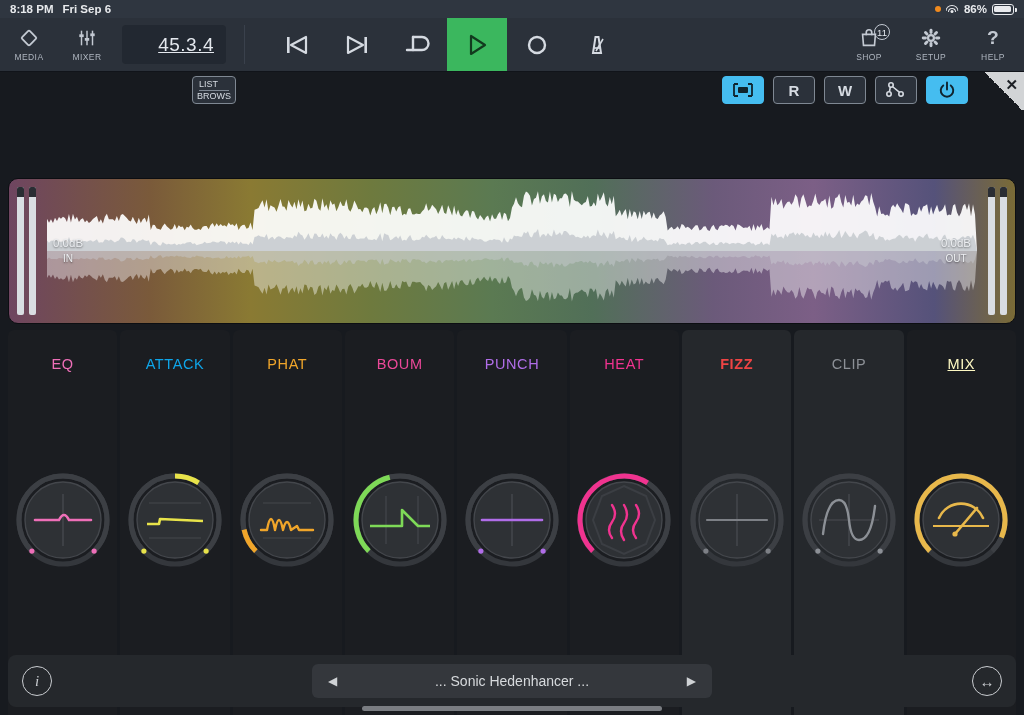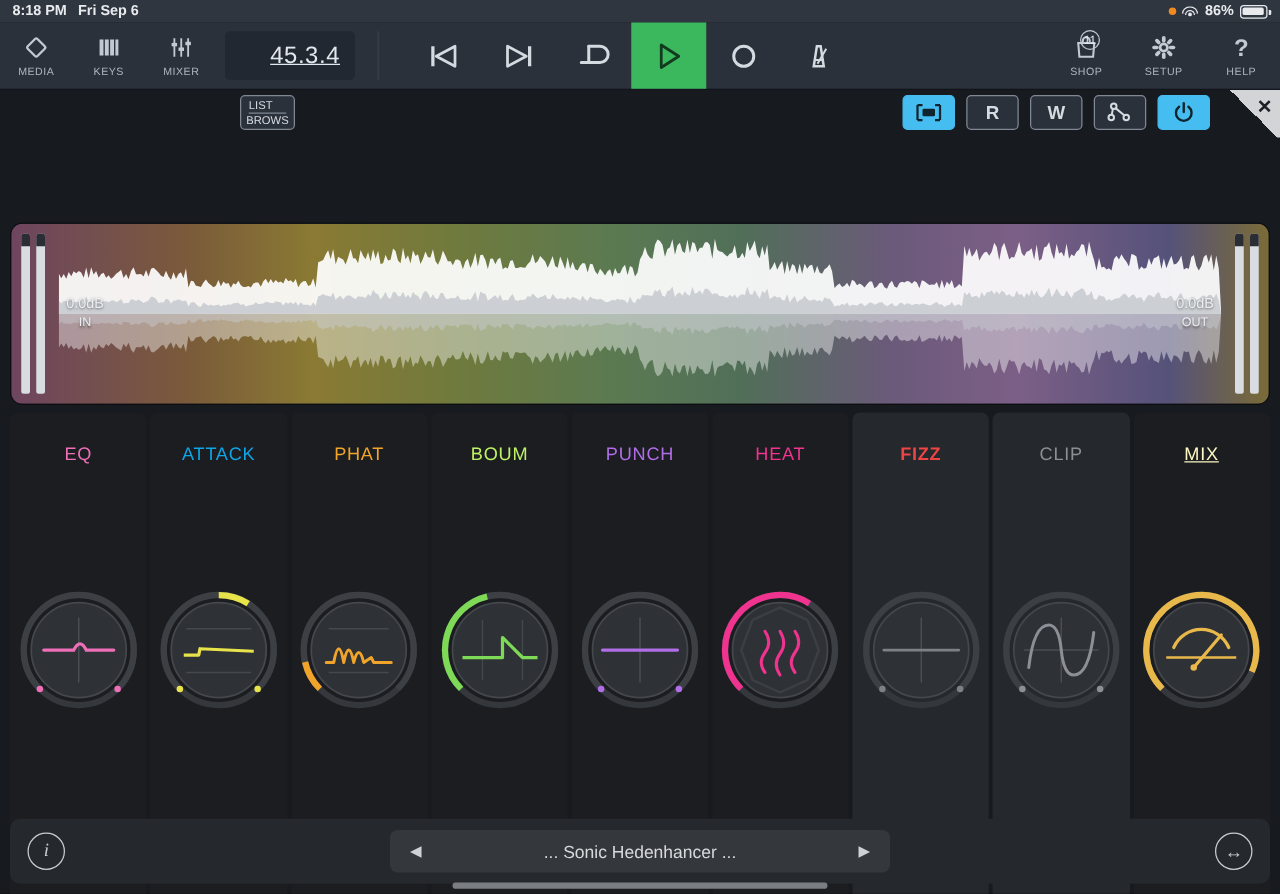--- a/index.html
+++ b/index.html
@@ -53,21 +53,21 @@
   .tempo-wrap { display:flex; align-items:center; gap:5px; margin-left: 18px; }
   .tempo, .sig {
     background: #222831; border-radius: 4px; color: #e4e8ee; font-size: 14px;
     display: flex; align-items: center; justify-content: center; height: 40px; cursor: pointer;
   }
   .tempo { width: 98px; }
   .sig { width: 40px; }
   .tb-right { margin-left: auto; display: flex; align-items: stretch; }
   .tb-right .tb-btn { width: 62px; position: relative; }
   .badge {
-    position: absolute; top: 6px; right: 20px; width: 16px; height: 16px; border-radius: 50%;
+    position: absolute; top: 6px; right: 10px; width: 16px; height: 16px; border-radius: 50%;
     border: 1.4px solid #c3c9d2; color: #e4e8ee; font-size: 9.5px;
     display: flex; align-items: center; justify-content: center;
   }
 
   
   .plugwrap { position: relative; height: 643px; background: #171a1f; }
   .plug-top {
     height: 38px; display: flex; align-items: center; position: relative;
   }
   .listbrows {
@@ -191,29 +191,20 @@
 
   <div class="toolbar">
 
     <div class="tb-btn">
       <svg width="22" height="22" viewBox="0 0 24 24">
         <rect x="6" y="6" width="12" height="12" rx="1.5" fill="none" stroke="#c3c9d2" stroke-width="2" transform="rotate(45 12 12)"></rect>
       </svg>
       <span class="lbl">MEDIA</span>
     </div>
 
-    <div class="tb-btn">
-      <svg width="22" height="22" viewBox="0 0 24 24">
-        <rect x="4" y="5" width="3.4" height="14" fill="#c3c9d2"></rect>
-        <rect x="8.6" y="5" width="3.4" height="14" fill="#c3c9d2"></rect>
-        <rect x="13.2" y="5" width="3.4" height="14" fill="#c3c9d2"></rect>
-        <rect x="17.8" y="5" width="2.6" height="14" fill="#c3c9d2"></rect>
-      </svg>
-      <span class="lbl">KEYS</span>
-    </div>
 
     <div class="tb-btn">
       <svg width="22" height="22" viewBox="0 0 24 24">
         <g stroke="#c3c9d2" stroke-width="1.6">
           <line x1="6" y1="4" x2="6" y2="20"></line>
             <line x1="12" y1="4" x2="12" y2="20"></line>
             <line x1="18" y1="4" x2="18" y2="20"></line>
         </g>
         <rect x="3.6" y="8" width="4.8" height="3" fill="#c3c9d2"></rect>
         <rect x="9.6" y="12" width="4.8" height="3" fill="#c3c9d2"></rect>
@@ -435,21 +426,21 @@
             </div>
           </div>
           <div class="valrow">
             <span style="color: rgb(240, 165, 42);">SOFT SINE</span>
           </div>
           <div class="labrow">
             <span>SATURATION</span>
           </div>
         </div>
         <div class="module">
-          <div class="mod-title" style="color: #bef264; text-align: right;">BOUM</div>
+          <div class="mod-title" style="color: #ec4899; text-align: right;">BOUM</div>
           <div class="knob-area">
             <div class="knob">
       <svg viewBox="0 0 96 96">
         <circle cx="48" cy="48" r="44" fill="none" stroke="#34373c" stroke-width="5"></circle>
         <circle cx="48" cy="48" r="38" fill="#2e3135" stroke="#44474c" stroke-width="1.4"></circle>
         <path d="M16.89,79.11 A44,44 0 1 1 79.11,79.11" fill="none" stroke="#3c3f44" stroke-width="5" stroke-linecap="butt"></path>
         <path d="M16.89,79.11 A44,44 0 0 1 37.73,5.22" fill="none" stroke="#7ed957" stroke-width="5" stroke-linecap="butt"></path>
 
         <line x1="34" y1="24" x2="34" y2="72" stroke="#45484d" stroke-width="1.1"></line>
         <line x1="66" y1="24" x2="66" y2="72" stroke="#45484d" stroke-width="1.1"></line>

